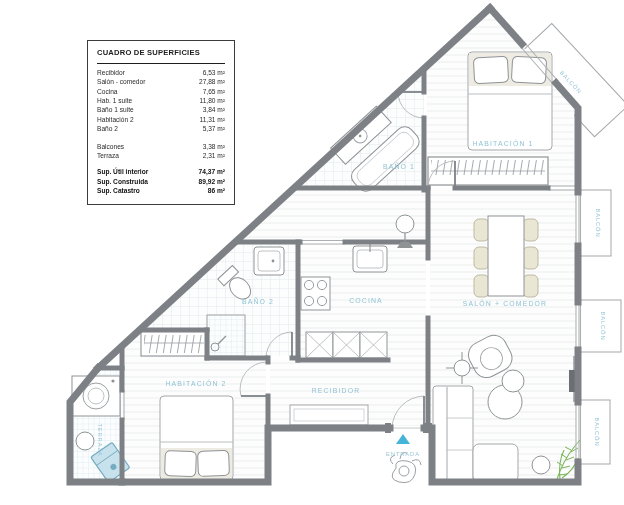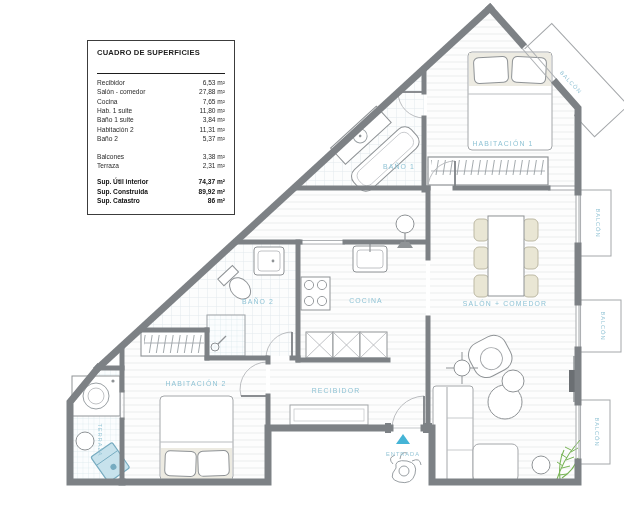--- a/index.html
+++ b/index.html
@@ -4,21 +4,21 @@
 <style>
   html,body{margin:0;padding:0;background:#ffffff;}
   .stage{position:relative;width:624px;height:505px;background:#ffffff;
          font-family:"Liberation Sans",sans-serif;overflow:hidden;}
   .plan-svg{position:absolute;left:0;top:0;}
 
   
   .surface-table{position:absolute;left:87px;top:40px;width:128px;
     background:#ffffff;border:1px solid #3c3c3c;padding:7px 9px 9px 9px;z-index:5;}
   .st-title{font-size:7.6px;font-weight:bold;color:#1d1d1d;letter-spacing:.2px;
-    border-bottom:1.6px solid #1d1d1d;padding-bottom:16px;margin-bottom:4px;}
+    border-bottom:1.6px solid #1d1d1d;padding-bottom:6px;margin-bottom:4px;}
   .st-row{display:flex;justify-content:space-between;font-size:6.6px;color:#2b2b2b;
     line-height:1.42;}
   .st-row.total{font-weight:bold;color:#111;}
   .st-gap{height:8px;}
   .st-gap2{height:7px;}
 
   
   text{font-family:"Liberation Sans",sans-serif;}
   .rlabel{font-size:6.9px;letter-spacing:1.15px;fill:#8fc3d5;text-anchor:middle;}
   .slabel{font-size:5.7px;letter-spacing:.95px;fill:#97c6d7;text-anchor:middle;}

